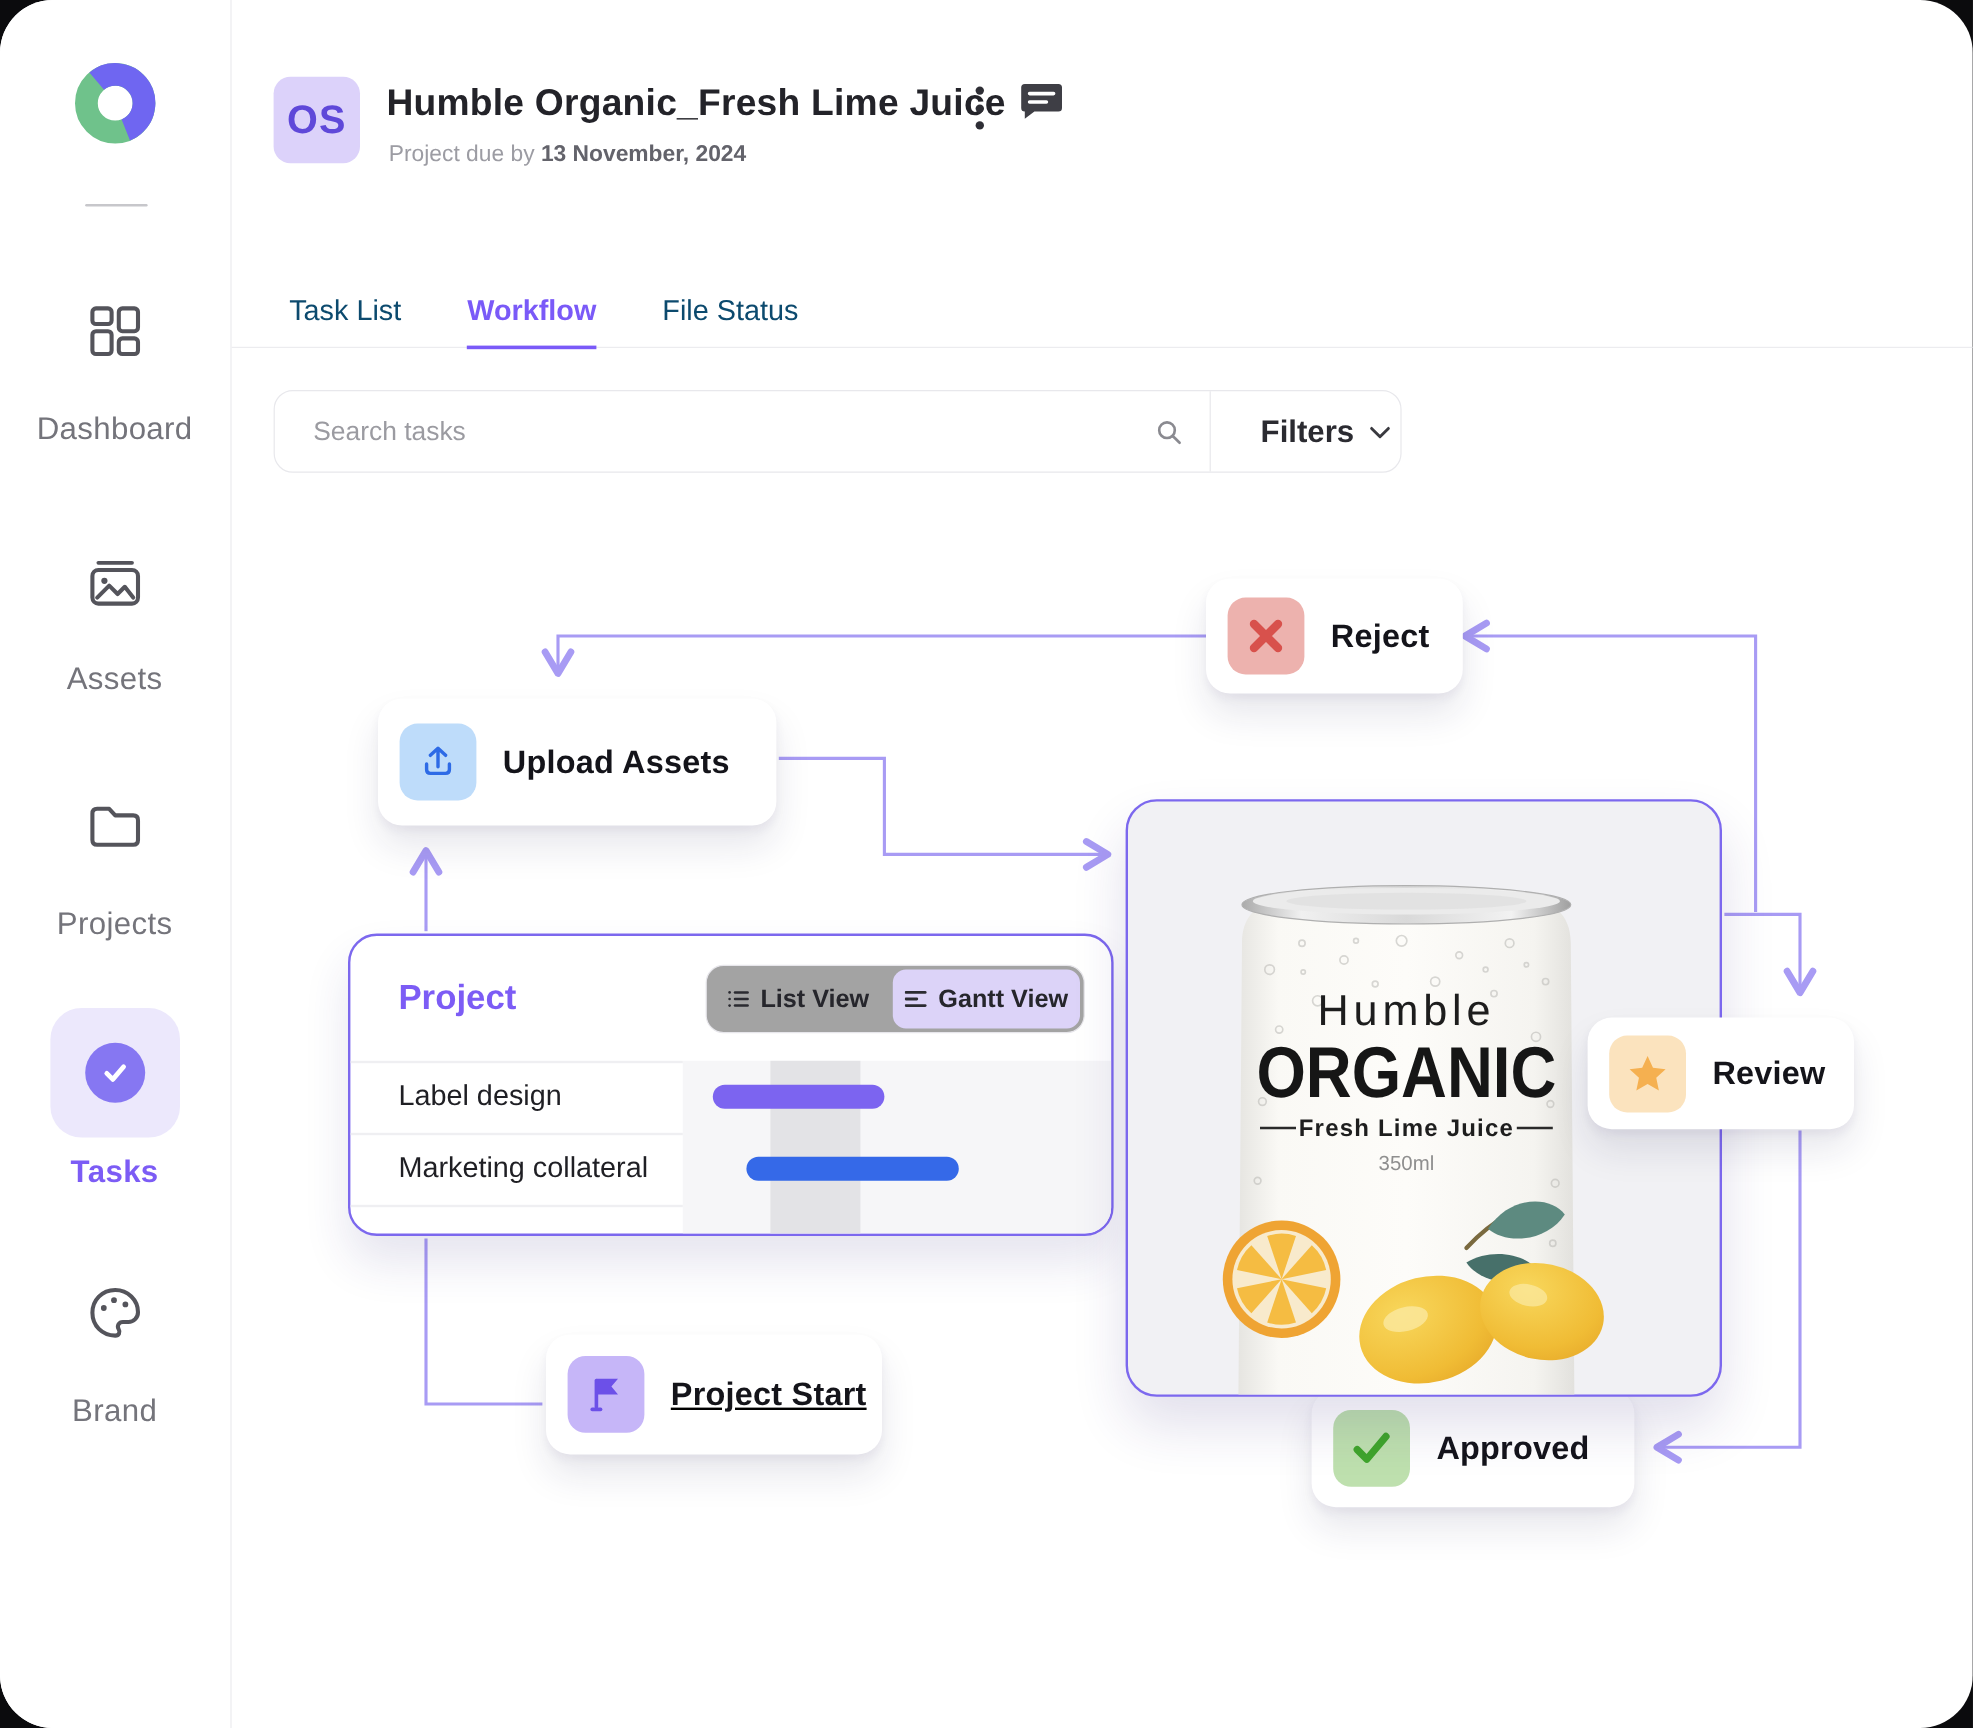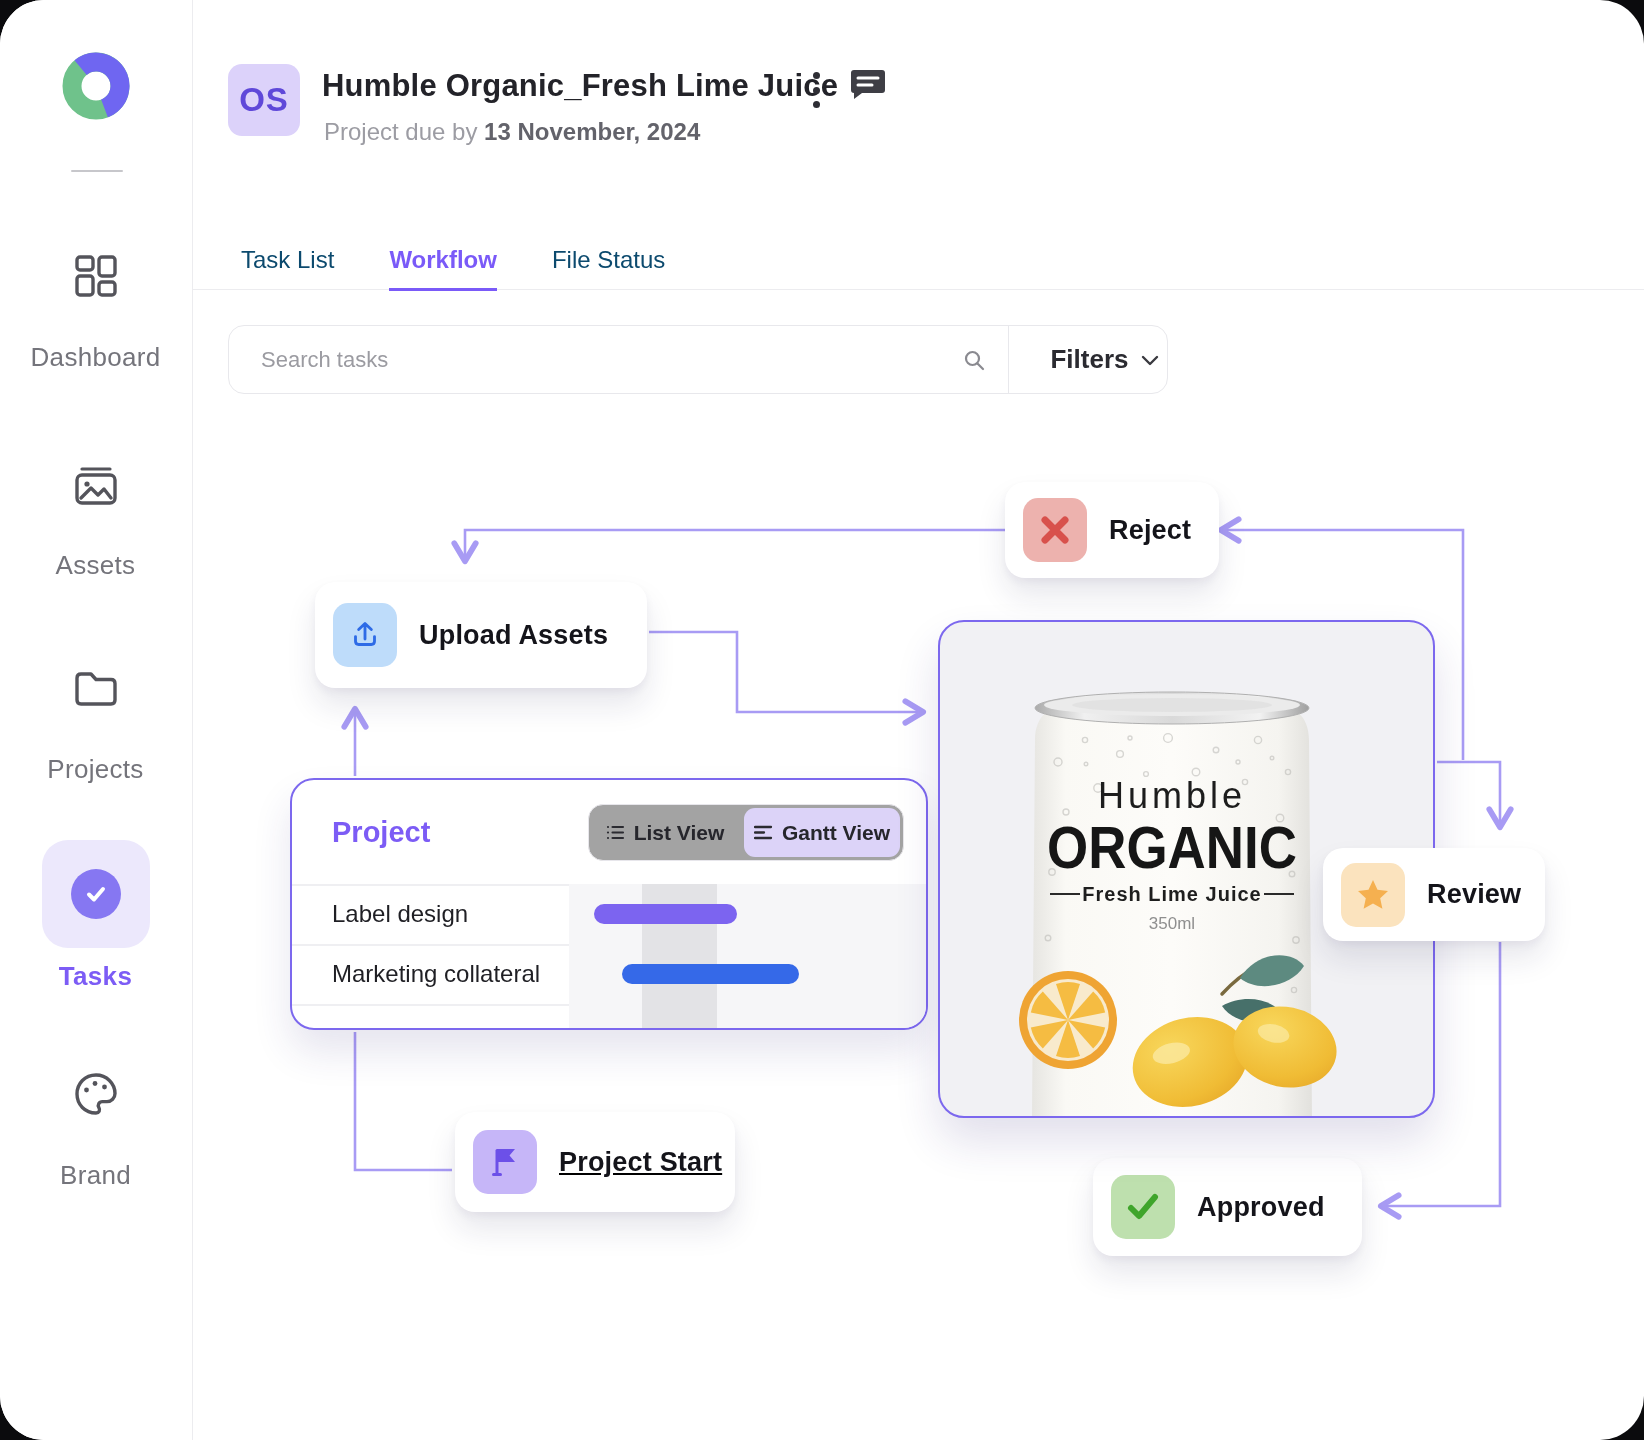--- a/index.html
+++ b/index.html
@@ -13,21 +13,21 @@
   .logo-wrap { position:absolute; top:52px; left:0; width:100%; display:flex; justify-content:center; }
   .side-divider { position:absolute; top:170px; left:71px; width:52px; height:2px; background:#C7C7CB; border-radius:2px; }
   .side-item { position:absolute; left:0; width:191px; display:flex; flex-direction:column; align-items:center; gap:42px; cursor:pointer; }
   .side-item .side-label { font-size:26px; color:#74747B; letter-spacing:.3px; }
   .side-item.active .side-label { color:#7C5CF5; font-weight:700; }
   .tasks-pill { width:108px; height:108px; border-radius:26px; background:#ECE8FC; display:flex; align-items:center; justify-content:center; }
   .tasks-circle { width:50px; height:50px; border-radius:50%; background:#8677F2; display:flex; align-items:center; justify-content:center; }
   
   .avatar { position:absolute; left:228px; top:64px; width:72px; height:72px; border-radius:14px; background:#DCD2FA; color:#5F48D9; font-weight:700; font-size:33px; display:flex; align-items:center; justify-content:center; letter-spacing:1px; }
   .title { position:absolute; left:322px; top:68px; font-size:31px; font-weight:700; color:#232329; letter-spacing:.2px; }
-  .subtitle { position:absolute; left:324px; top:118px; font-size:24px; color:#9C9CA3; }
+  .subtitle { position:absolute; left:324px; top:118px; font-size:19px; color:#9C9CA3; }
   .subtitle b { color:#63636B; font-weight:700; }
   .kebab { position:absolute; left:806px; top:70px; width:20px; height:40px; display:flex; flex-direction:column; align-items:center; justify-content:space-between; padding:2px 0; cursor:pointer; }
   .kebab span { width:7px; height:7px; border-radius:50%; background:#2E2E35; }
   .chat-btn { position:absolute; left:850px; top:68px; cursor:pointer; }
   
   .tabbar { position:absolute; left:193px; right:0; top:238px; height:52px; border-bottom:1.5px solid #ECECEF; display:flex; padding-left:48px; }
   .tab { font-size:24px; color:#0c4a6e; font-weight:400; padding:8px 0 16px 0; margin-right:55px; cursor:pointer; }
   .tab.active { color:#7A5AF8; font-weight:600; border-bottom:3px solid #7A5AF8; margin-bottom:-1.5px; }
   
   .toolbar { position:absolute; left:228px; top:325px; width:940px; height:69px; border:1.5px solid #E8E8EC; border-radius:16px; display:flex; align-items:stretch; background:#fff; }
@@ -60,21 +60,21 @@
   .view-toggle { position:absolute; left:296px; top:24px; width:316px; height:57px; background:#a3a3a3; border:1.5px solid #E7E6EB; border-radius:15px; display:flex; align-items:flex-start; }
   .seg { height:100%; display:flex; align-items:center; justify-content:center; gap:9px; font-size:21px; font-weight:600; color:#26262C; cursor:pointer; }
   .seg.list { width:152px; }
   .seg.gantt { flex:1; margin:3px; height:calc(100% - 6px); background:#DCD3F8; border-radius:11px; }
   .gantt-panel  { position:absolute; left:277px; top:104px; right:0; bottom:0; background:#F6F6F8; }
   .gantt-stripe { position:absolute; left:350px; top:104px; width:75px; bottom:0; background:#E3E3E6; }
   .pc-div { position:absolute; left:0; width:277px; height:1.5px; background:#EFEFF2; }
   .gtask { position:absolute; left:40px; font-size:24px; color:#1F1F24; }
   .gantt-bar { position:absolute; height:20px; border-radius:10px; }
   
-  #product-card { position:absolute; left:938px; top:620px; width:497px; height:498px; background:#F1F1F4; border:2.5px solid #7C68EE; border-radius:26px; overflow:hidden; z-index:2;
+  #product-card { position:absolute; left:938px; top:666px; width:497px; height:498px; background:#F1F1F4; border:2.5px solid #7C68EE; border-radius:26px; overflow:hidden; z-index:2;
                   box-shadow:0 24px 44px rgba(52,38,120,.14); }
   #product-card svg { display:block; }
 </style>
 </head>
 <body>
 
 <div id="window">
 
   <aside id="sidebar">
     <div class="logo-wrap">

